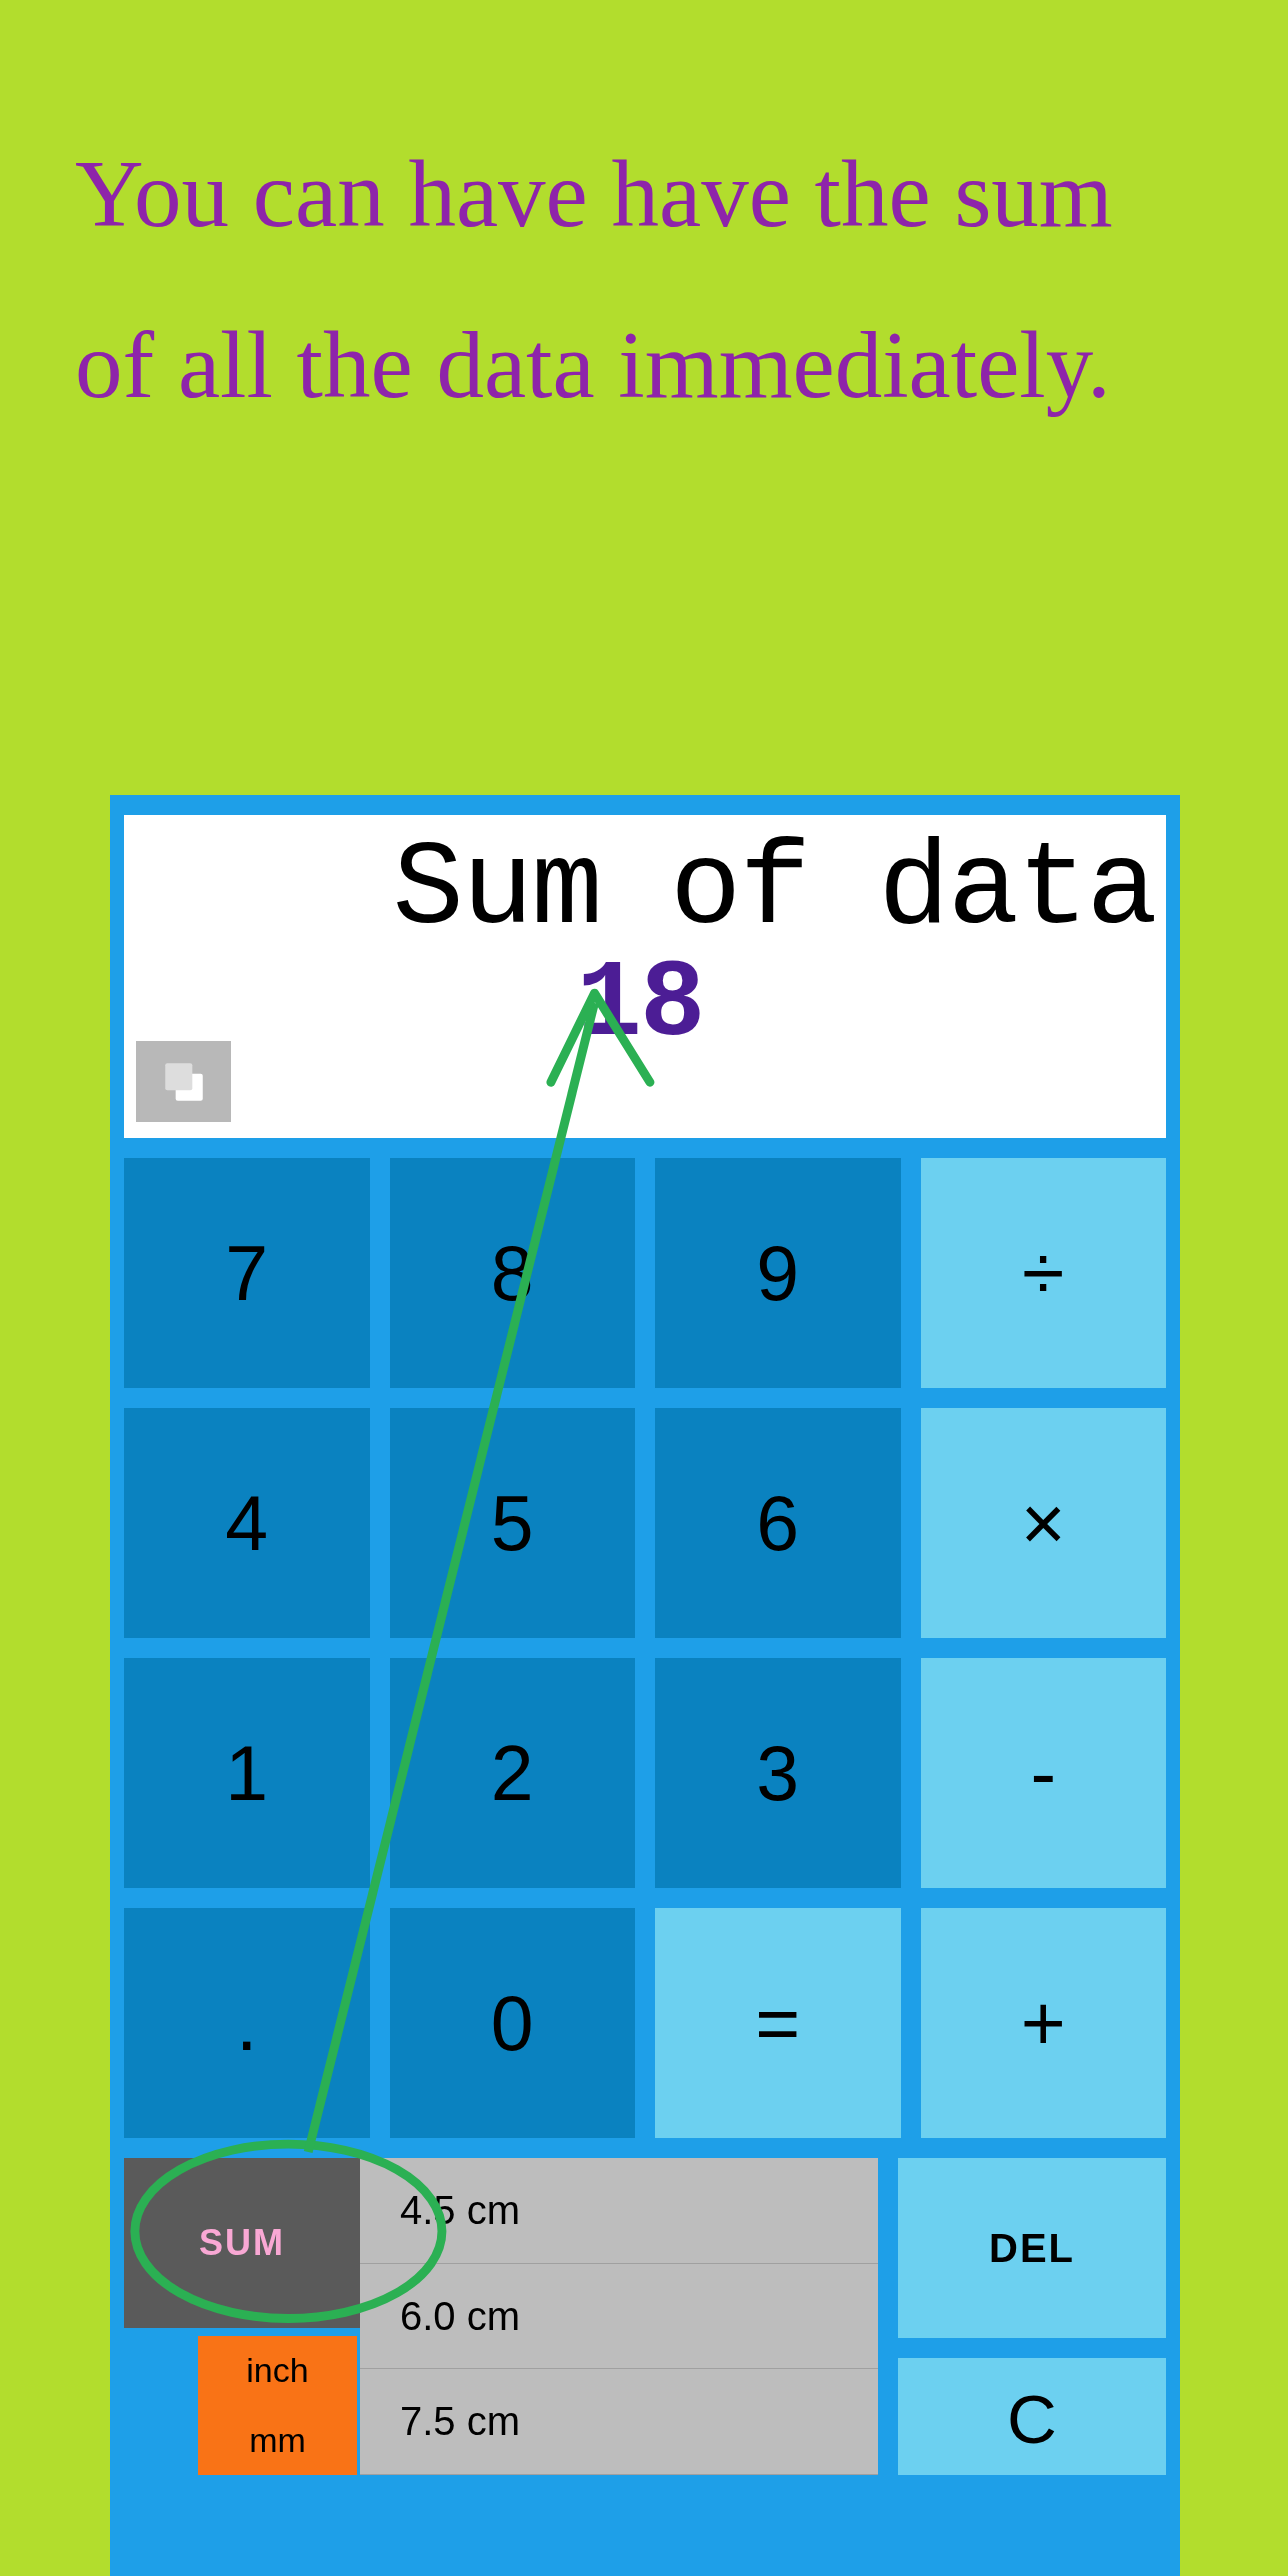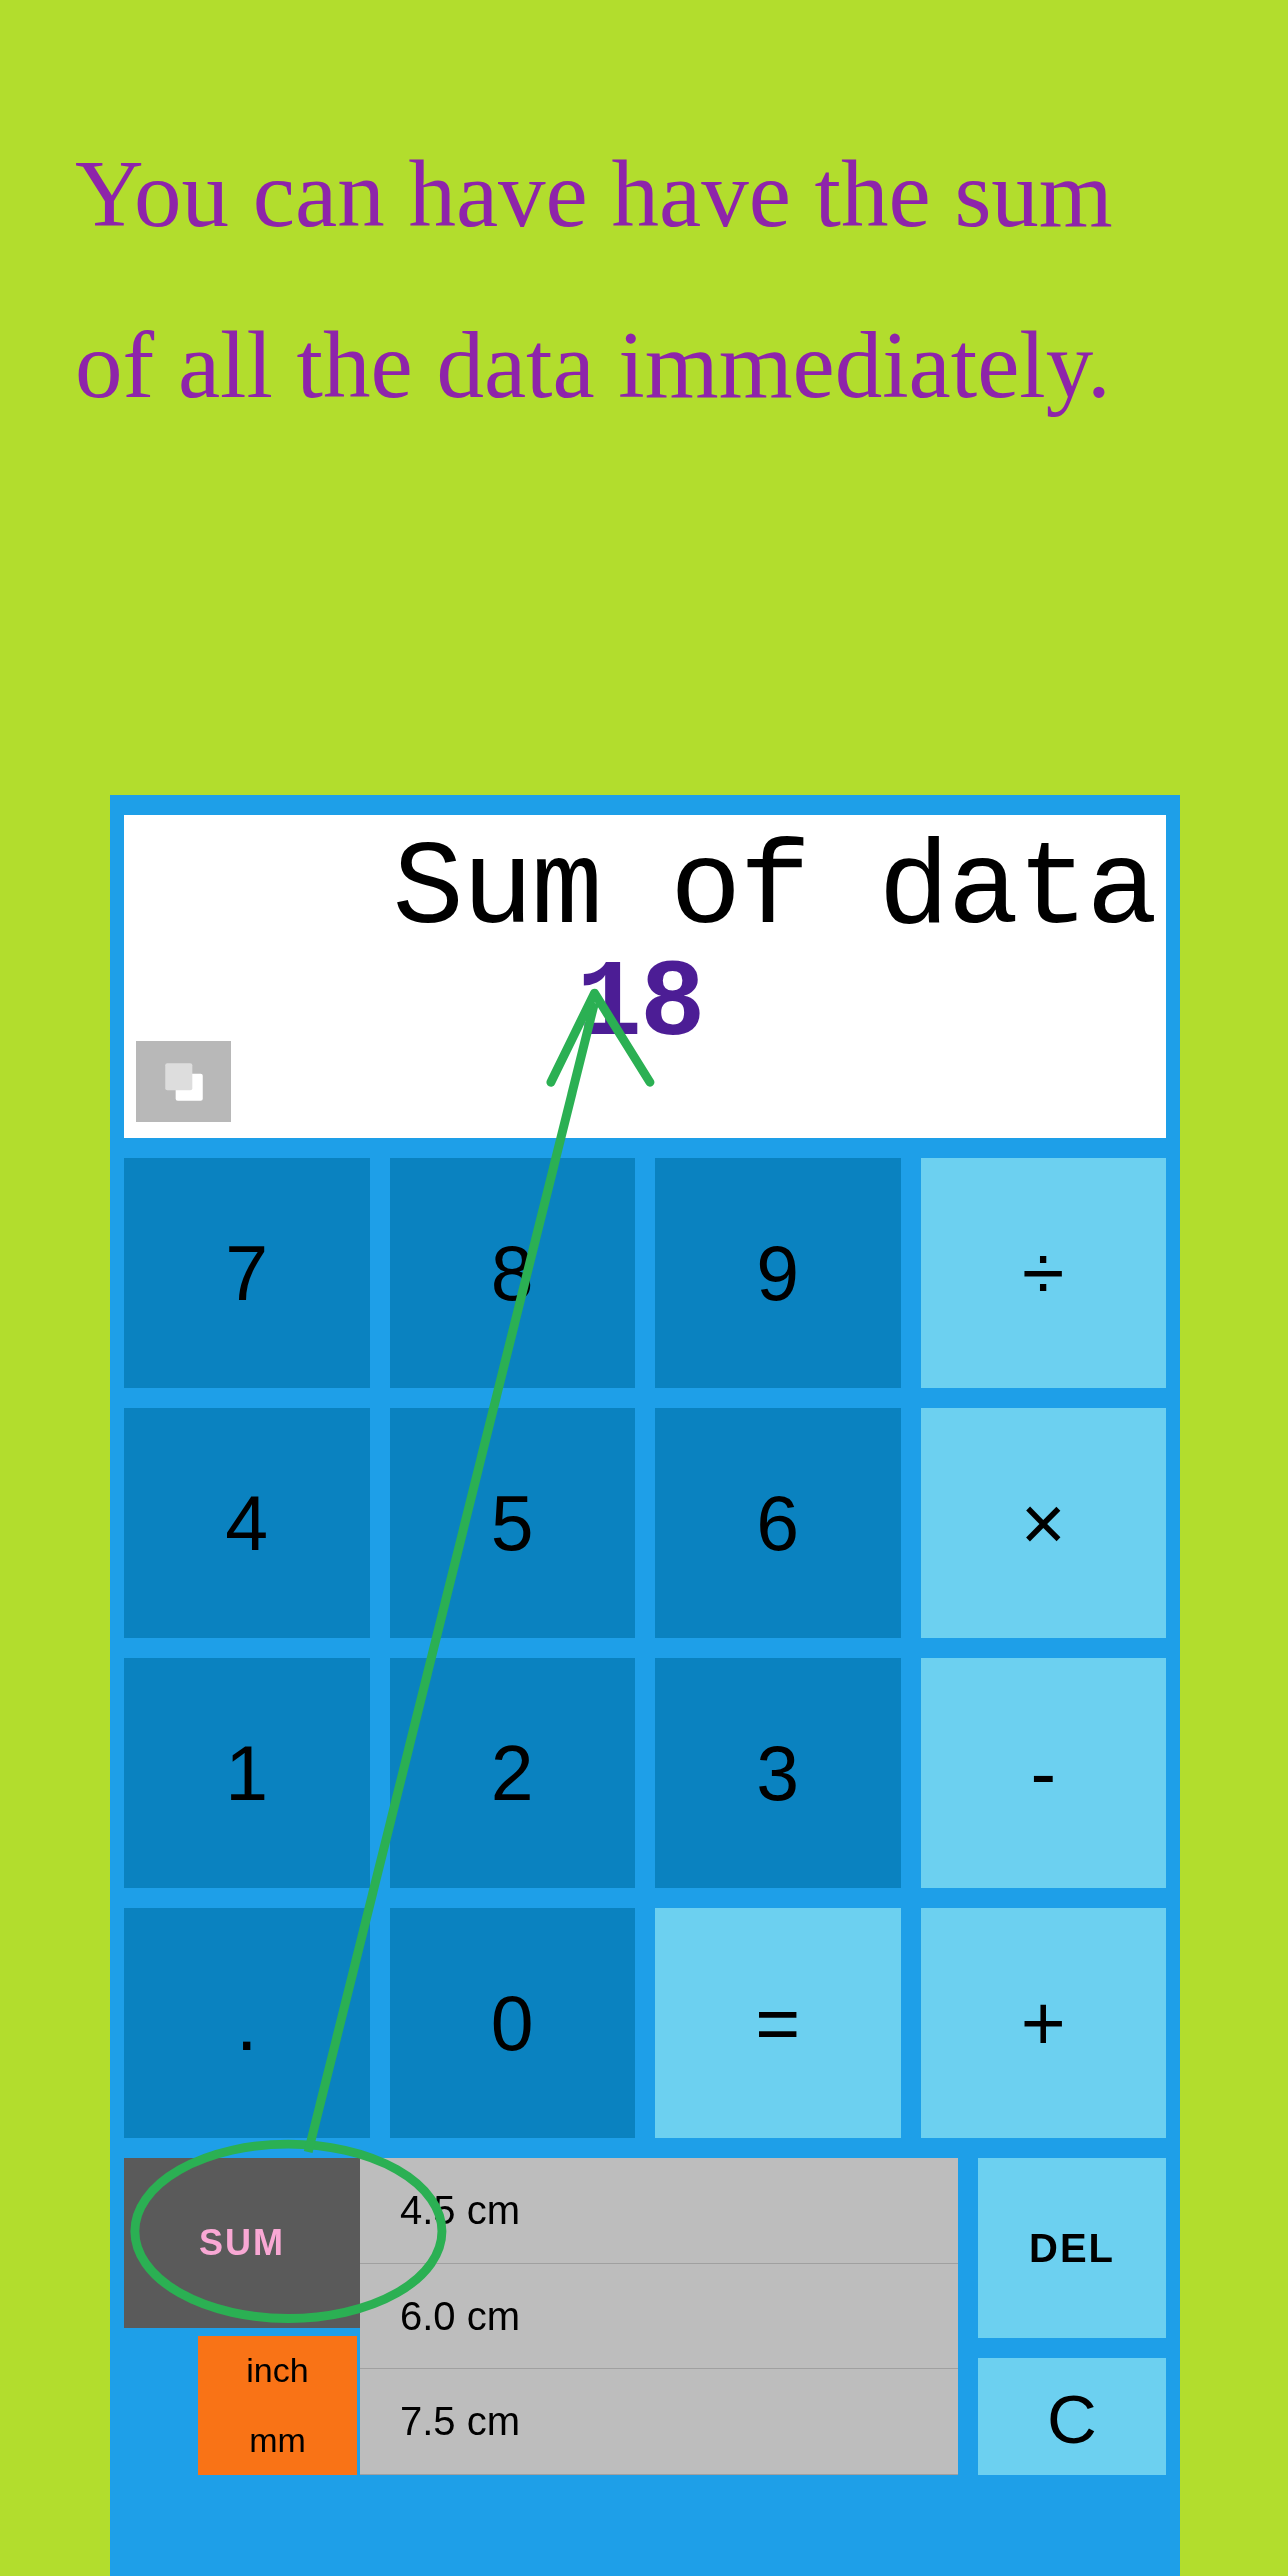--- a/index.html
+++ b/index.html
@@ -149,21 +149,21 @@
     align-items: center;
     padding-left: 40px;
     font-size: 40px;
     color: #000;
     border-bottom: 1px solid #a0a0a0;
   }
   .right-stack {
     display: flex;
     flex-direction: column;
     gap: 20px;
-    width: 188px;
+    width: 268px;
   }
   .del-btn {
     background: #6cd0f0;
     height: 180px;
     display: flex;
     align-items: center;
     justify-content: center;
     font-size: 40px;
     font-weight: 700;
     letter-spacing: 2px;

